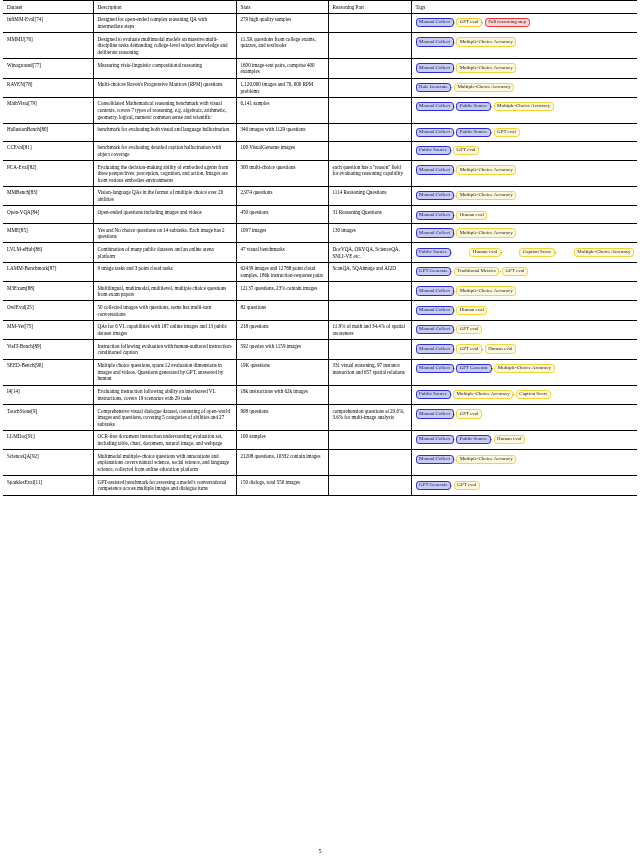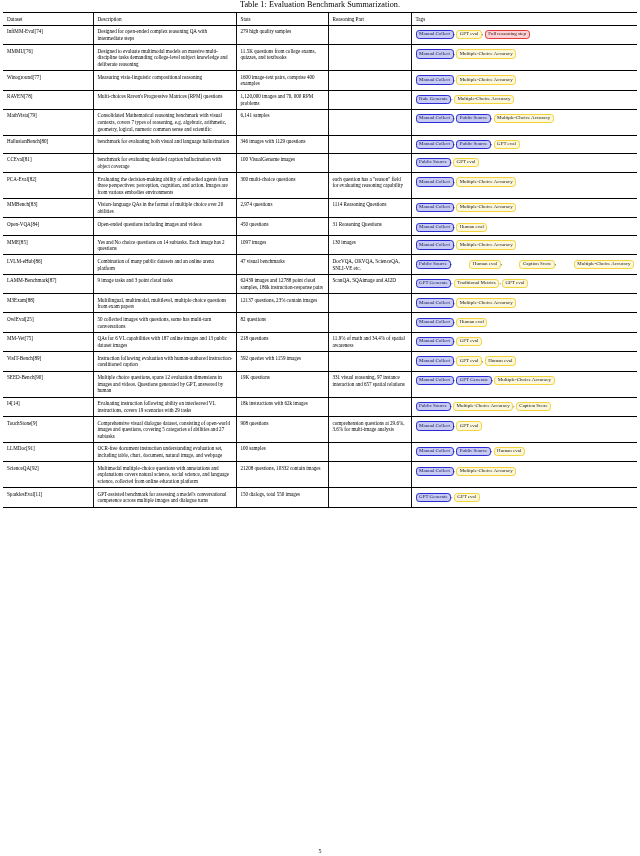--- a/index.html
+++ b/index.html
@@ -114,21 +114,20 @@
     width: 100%;
     text-align: center;
     font-size: 6px;
   }
 </style>
 </head>
 <body>
 
 <div class="page">
 
-  <div class="caption">Table 1: Evaluation Benchmark Summarization.</div>
 
   <table class="bench">
     <colgroup>
       <col class="col-dataset">
         <col class="col-desc">
         <col class="col-stats">
         <col class="col-reason">
         <col class="col-tags">
     </colgroup>
     <thead>

